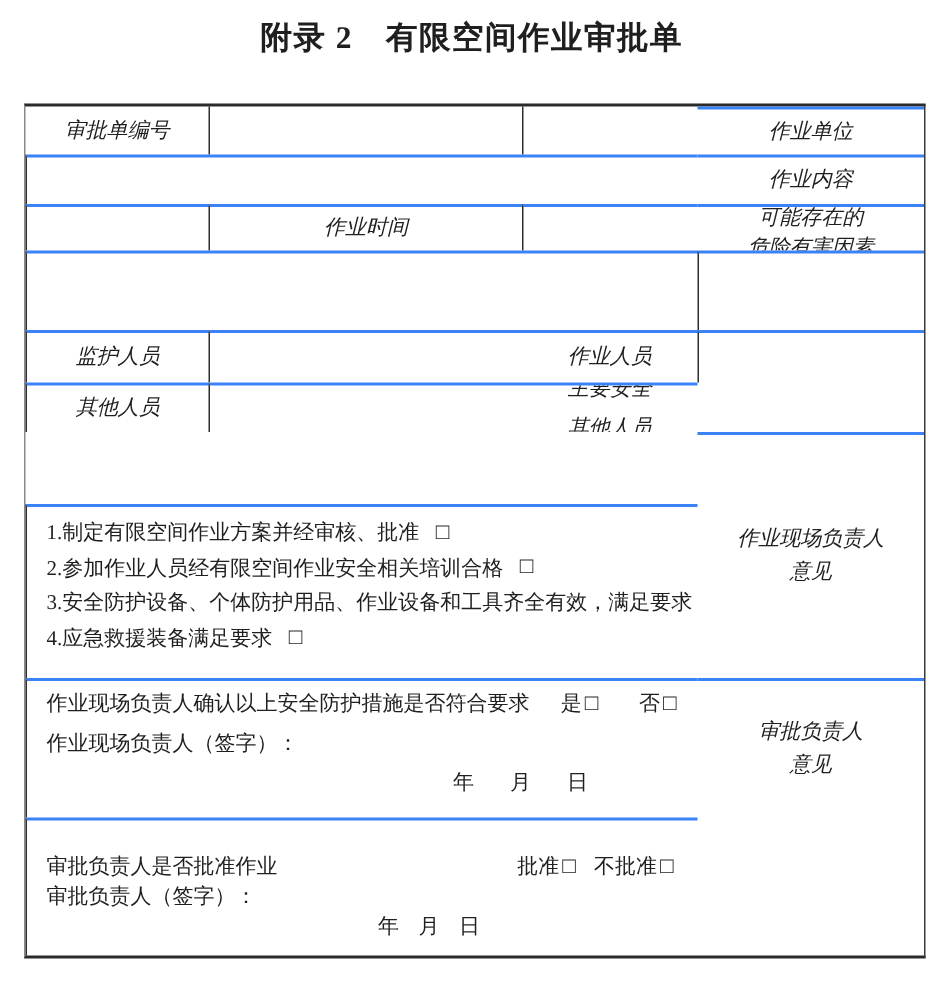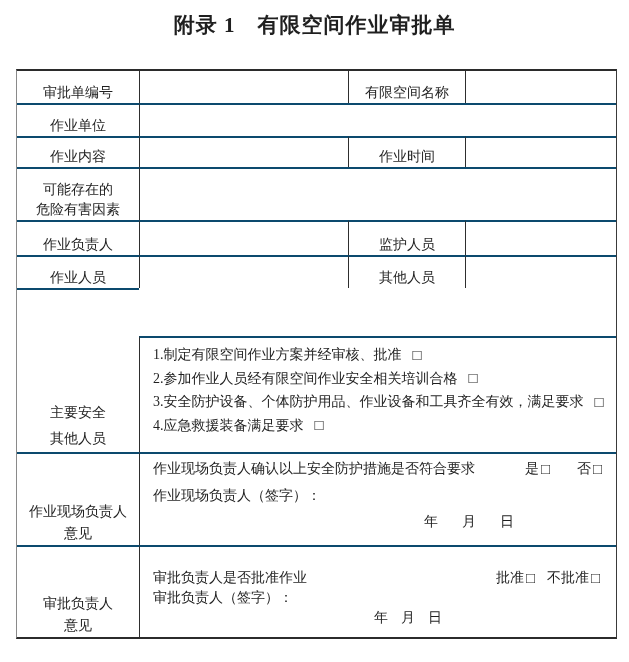--- a/index.html
+++ b/index.html
@@ -27,31 +27,32 @@
     grid-template-columns: 122px 209px 117px 151px;
     grid-template-rows: 32px 33px 31px 53px 35px 33px 164px 93px 92px;
     border-top: 2px solid #2b2b2b;
     border-bottom: 2px solid #2b2b2b;
     border-left: 1px solid #8a8a8a;
     border-right: 1px solid #3a3a3a;
     font-size: 14px;
   }
   .cell {
     border-left: 1px solid #2e2e2e;
-    border-top: 2px solid #0c4a6e;
+    border-top: 2px solid #3b82f6;
     overflow: hidden;
   }
   .cell.cf { border-left: none; }   
   .cell.rf { border-top: none; }    
   .span3 { grid-column: span 3; }
   .label {
     display: flex;
-    align-items: flex-end;
+    align-items: center;
     justify-content: center;
     text-align: center;
+    font-style: italic;
   }
   .label .lines { line-height: 21px; }
   .lh20 .lines { line-height: 20px; padding-top: 6px; }
   .lh26 .lines { line-height: 26px; }
   .lh22 .lines { line-height: 22px; }
   .measures {
     display: flex;
     flex-direction: column;
     justify-content: space-between;
     padding: 7px 8px 16px 13px;
@@ -72,31 +73,28 @@
   .gap27 { margin-left: 27px; }
   .gap12 { margin-left: 12px; }
   .cb-group .cb { margin-left: 2px; }
   .date-line { display: flex; align-items: center; height: 20px; }
   .date-line.site { margin-left: 271px; gap: 24px; }
   .date-line.appr { margin-left: 221px; gap: 13px; }
 </style>
 </head>
 <body>
 
-<div class="page-title">附录 1　有限空间作业审批单</div>
+<div class="page-title">附录 2　有限空间作业审批单</div>
 
 <div class="form-table">
 
   <div class="cell cf rf label">
       <span class="lines">审批单编号</span>
     </div>
   <div class="cell rf"></div>
-  <div class="cell rf label">
-      <span class="lines">有限空间名称</span>
-    </div>
   <div class="cell rf"></div>
 
   <div class="cell cf label">
       <span class="lines">作业单位</span>
     </div>
   <div class="cell span3"></div>
 
   <div class="cell cf label">
       <span class="lines">作业内容</span>
     </div>
@@ -107,23 +105,20 @@
   <div class="cell"></div>
 
   <div class="cell cf label lh20">
     <span class="lines">
       <span>可能存在的</span><br>
       <span>危险有害因素</span>
     </span>
   </div>
   <div class="cell span3"></div>
 
-  <div class="cell cf label">
-      <span class="lines">作业负责人</span>
-    </div>
   <div class="cell"></div>
   <div class="cell label">
       <span class="lines">监护人员</span>
     </div>
   <div class="cell"></div>
 
   <div class="cell cf label">
       <span class="lines">作业人员</span>
     </div>
   <div class="cell"></div>

